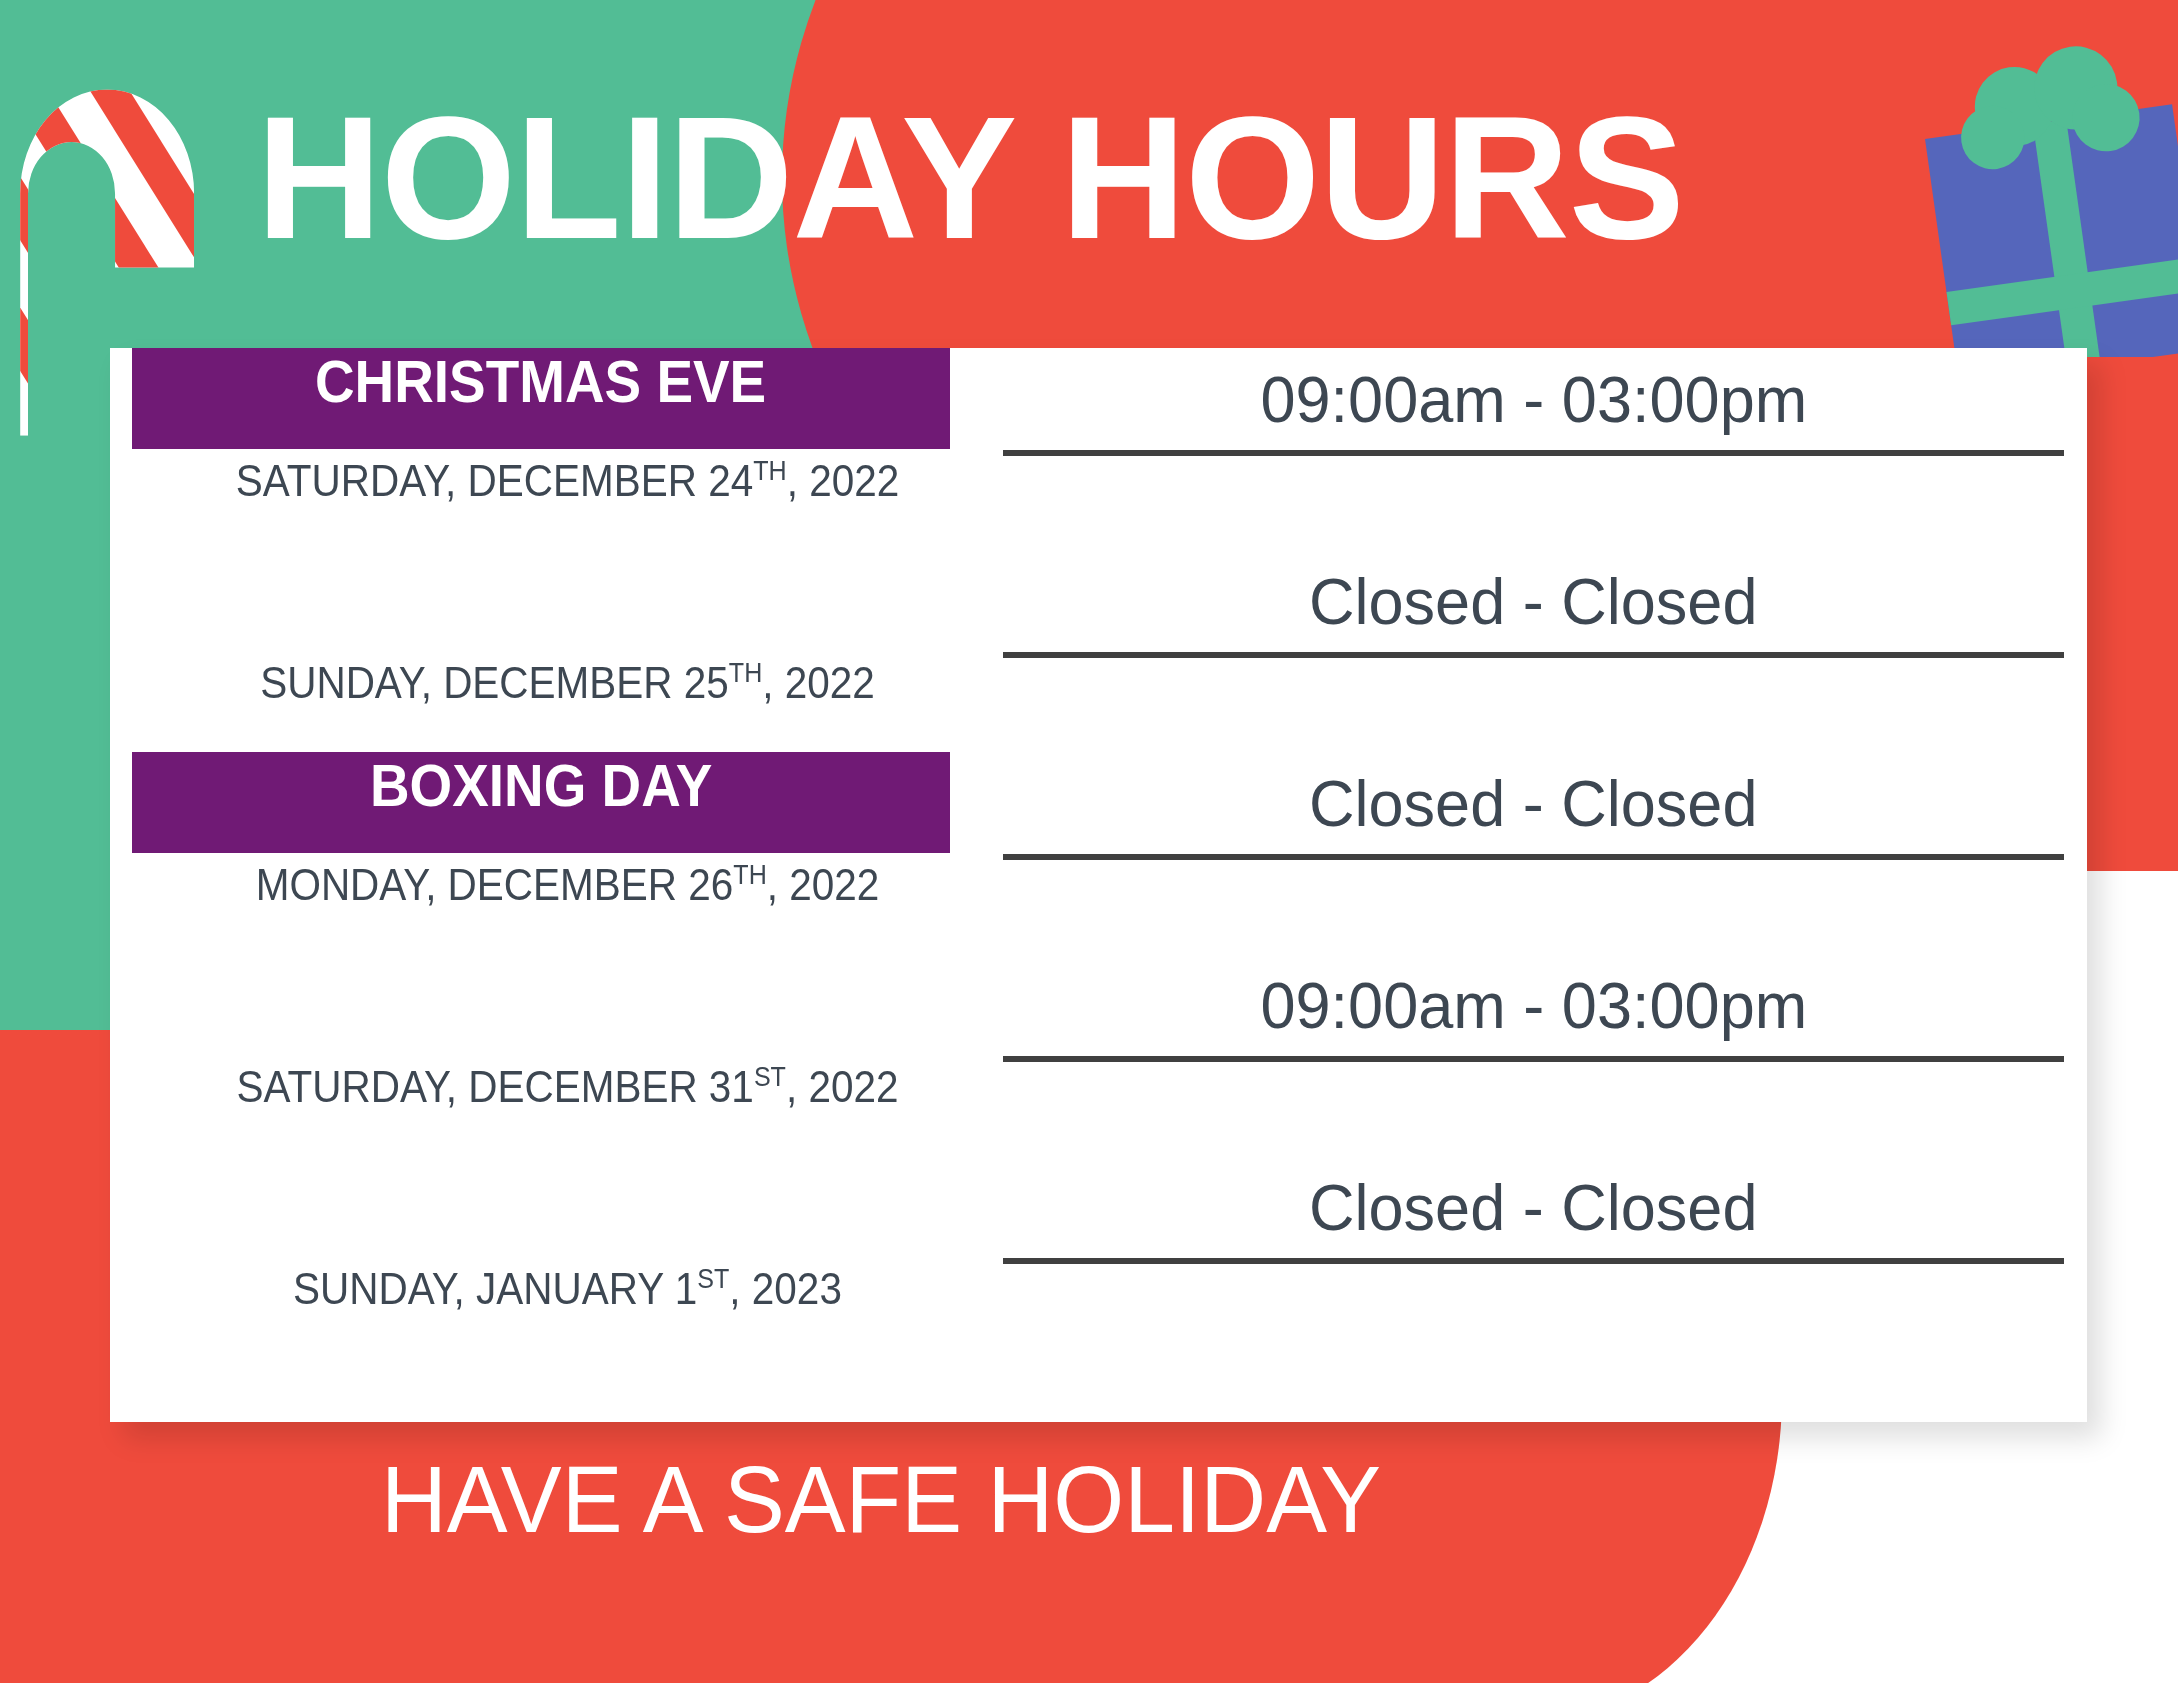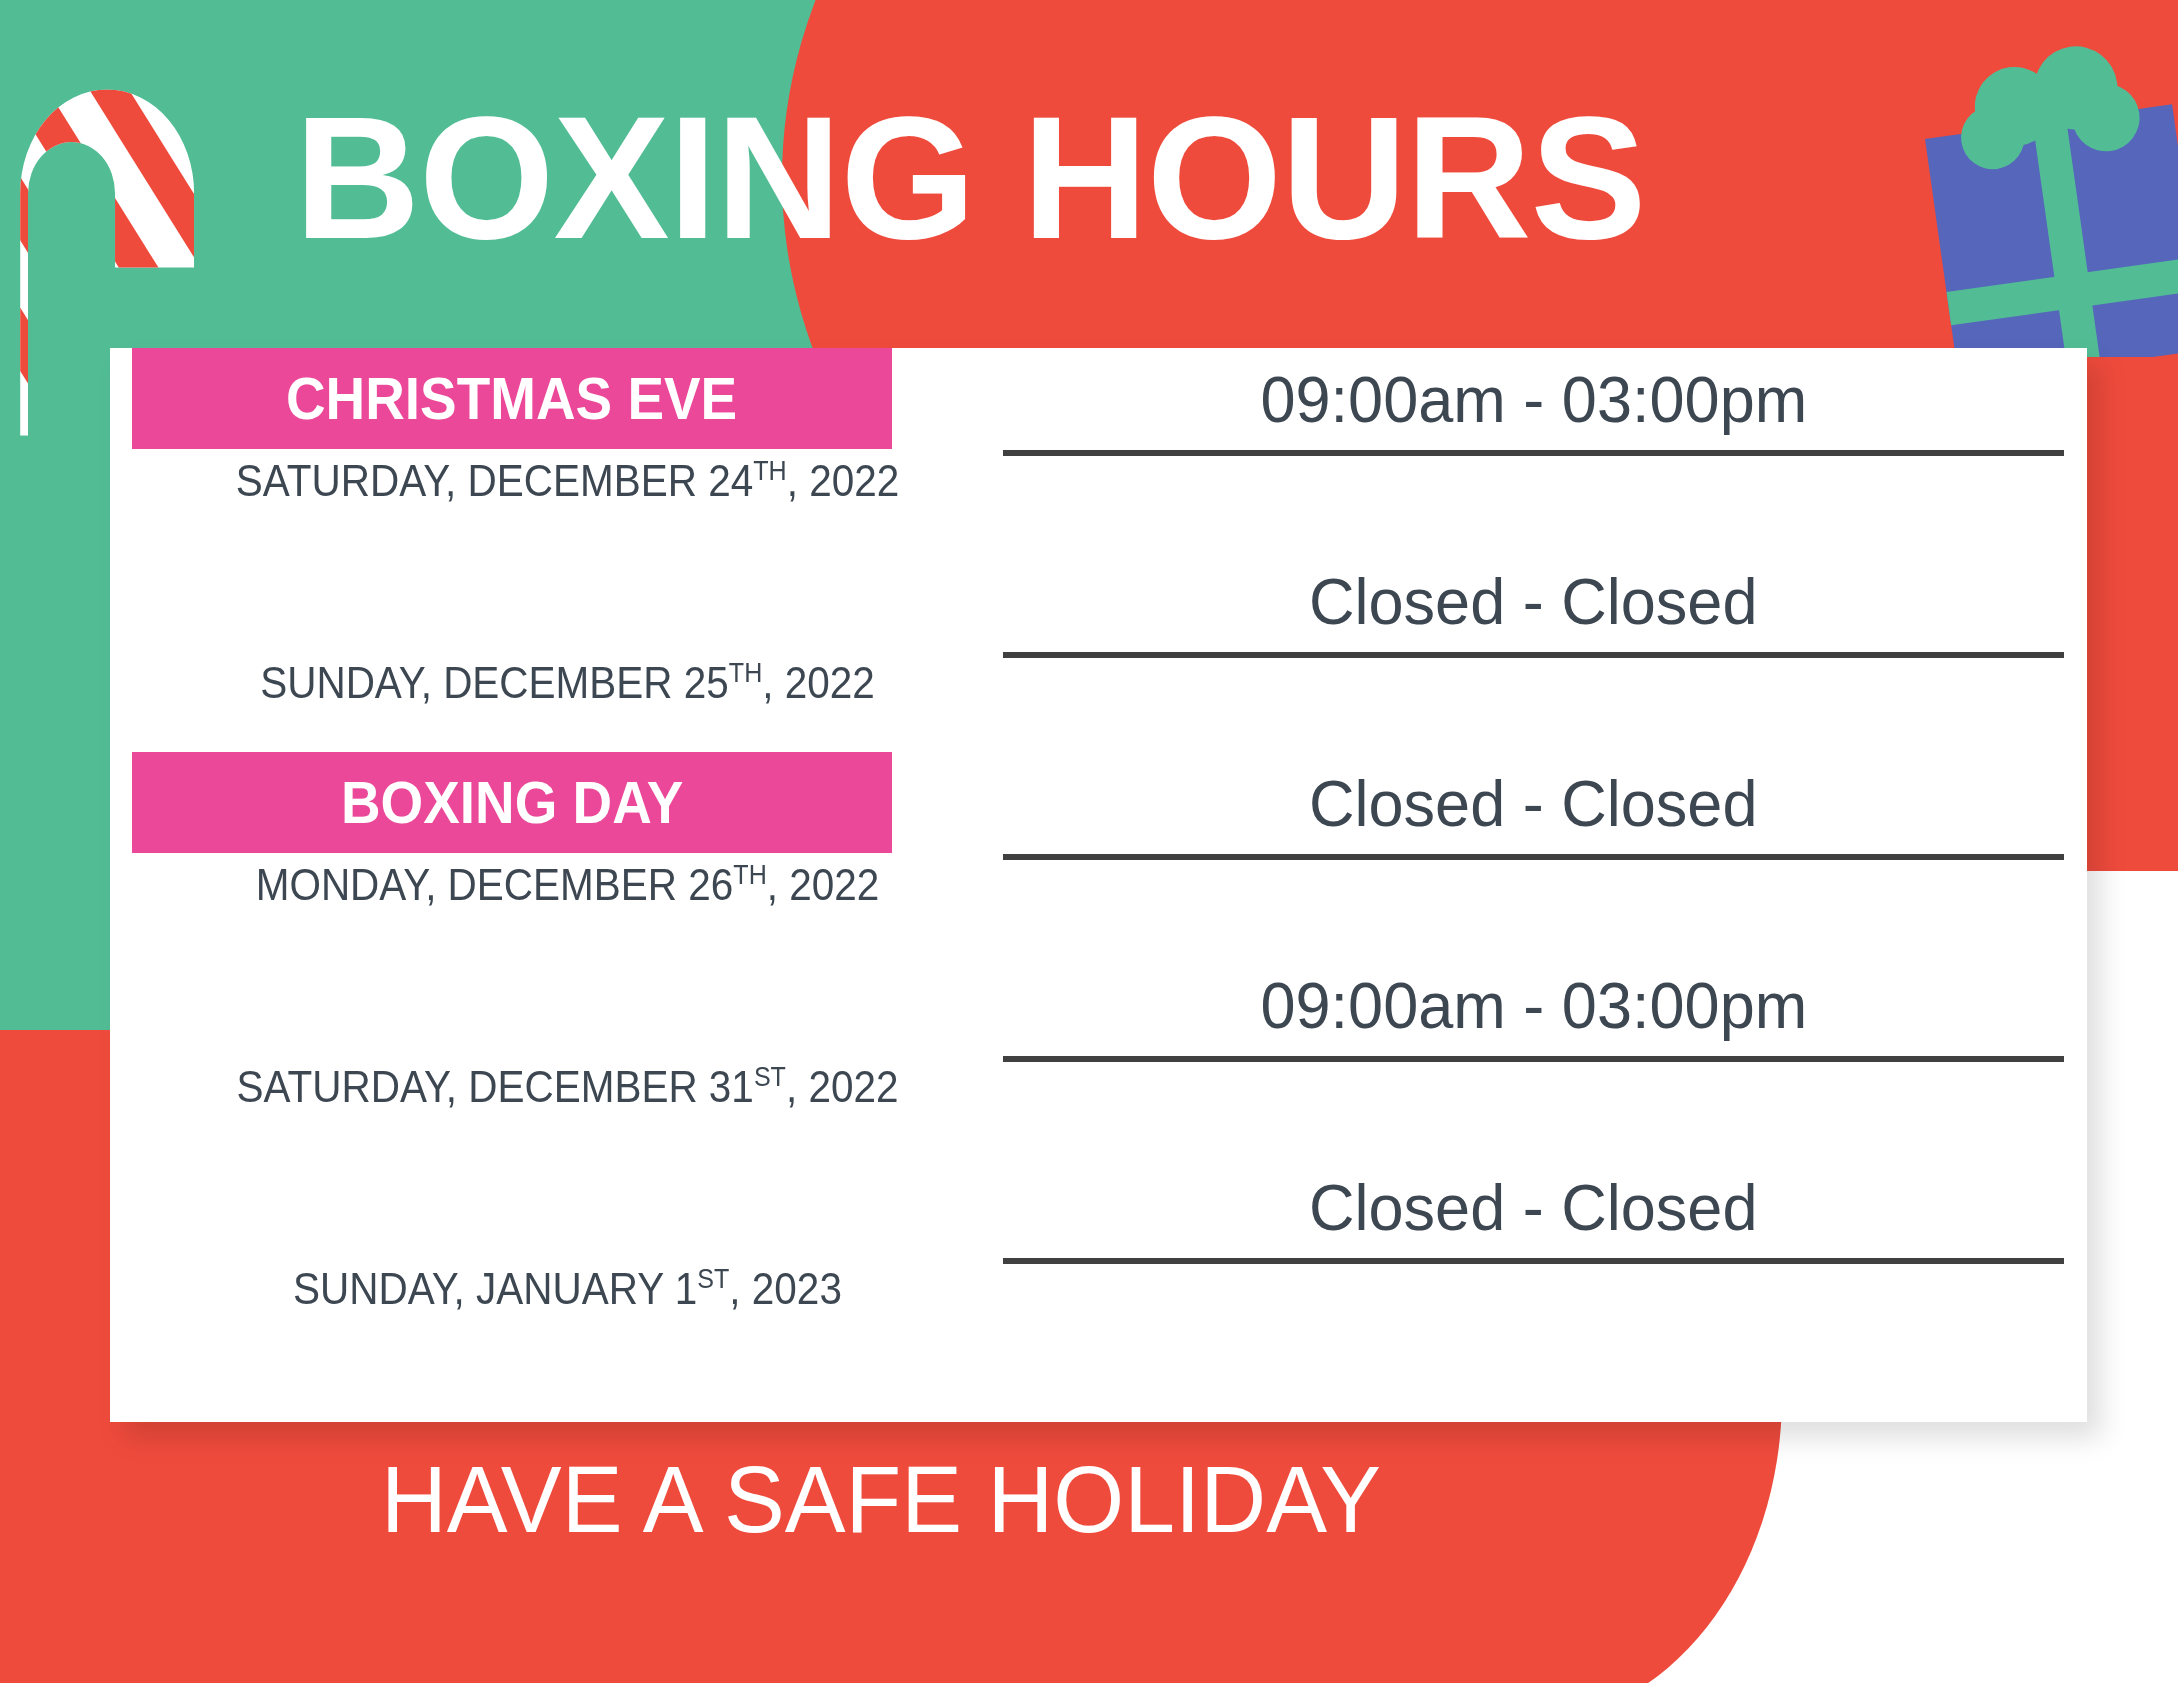--- a/index.html
+++ b/index.html
@@ -55,23 +55,23 @@
     position:absolute;left:110px;top:348px;width:1977px;height:1074px;
     background:#ffffff;
     box-shadow:14px 16px 26px rgba(0,0,0,0.13);
   }
 
   .rows{position:absolute;left:0;top:0;width:100%;}
   .row{position:relative;height:202px;}
   .row:last-child{height:211px;}
 
   .label-bar{
-    position:absolute;left:22px;top:0;width:760px;height:101px;
-    background:#ec4899;
-    display:flex;align-items:center;justify-content:center;
+    position:absolute;left:22px;top:0;width:818px;height:101px;
+    background:#701a75;
+    display:flex;justify-content:center;
   }
   .label-bar span{
     color:#ffffff;font-weight:bold;font-size:59px;letter-spacing:0px;
     white-space:nowrap;
     transform:scaleX(0.93);
   }
   .date{
     position:absolute;left:22px;top:107px;width:871px;
     text-align:center;
     color:#3D4752;font-size:44px;white-space:nowrap;
@@ -139,21 +139,21 @@
       <rect x="28" y="92" width="252" height="250" fill="#5566BB"></rect>
       <rect x="138" y="92" width="34" height="250" fill="#52BD95"></rect>
       <rect x="28" y="248" width="252" height="34" fill="#52BD95"></rect>
       <circle cx="122" cy="72" r="40" fill="#52BD95"></circle>
       <circle cx="186" cy="62" r="42" fill="#52BD95"></circle>
       <circle cx="96" cy="100" r="32" fill="#52BD95"></circle>
       <circle cx="212" cy="96" r="34" fill="#52BD95"></circle>
     </g>
   </svg>
 
-  <div class="title">BOXING HOURS</div>
+  <div class="title">HOLIDAY HOURS</div>
 
   <div class="card">
     <div class="rows">
 
       <div class="row">
         <div class="label-bar">
           <span>CHRISTMAS EVE</span>
         </div>
         <div class="date"><span>SATURDAY, DECEMBER 24</span><sup>TH</sup><span>, 2022</span></div>
         <div class="hours-cell">

